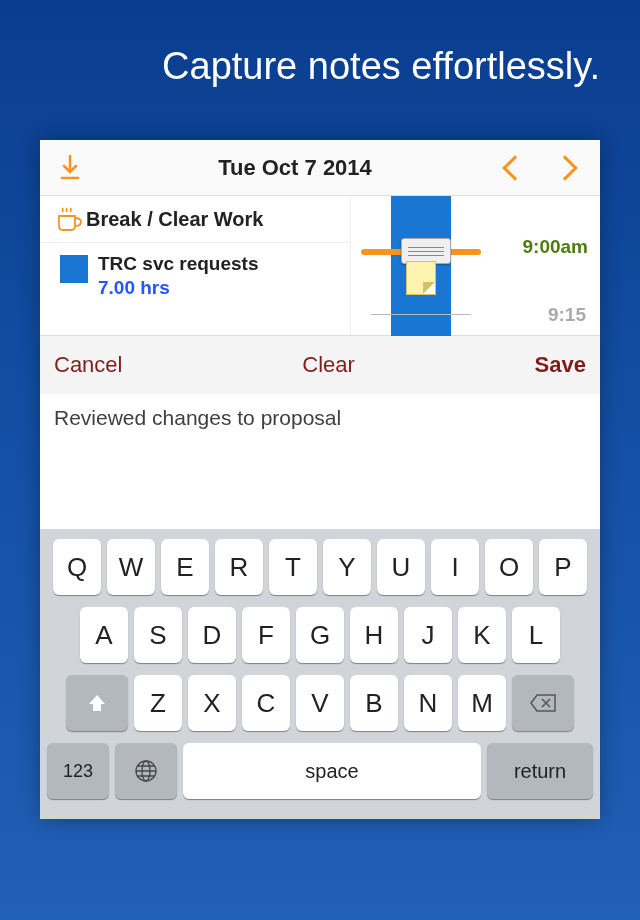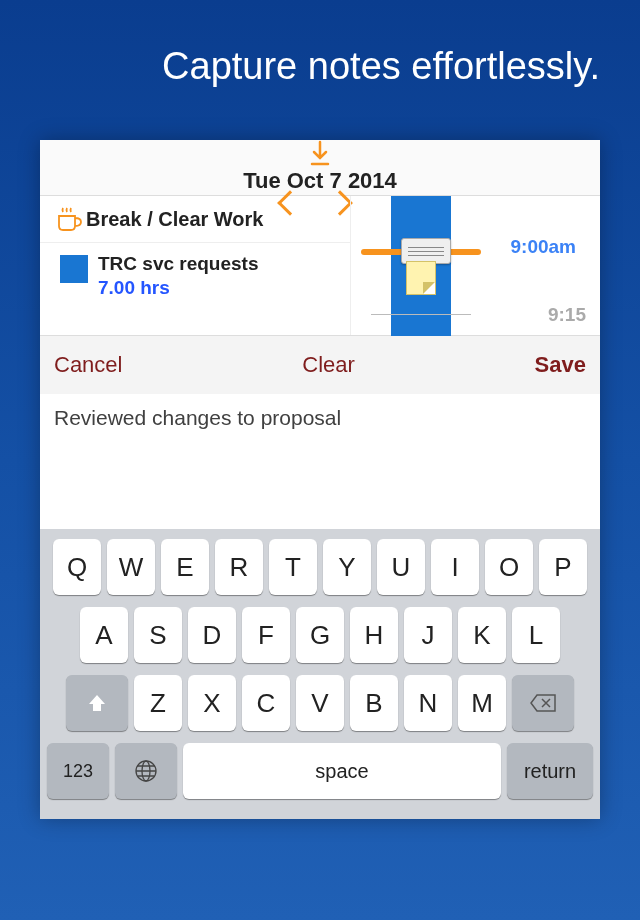--- a/index.html
+++ b/index.html
@@ -1,19 +1,19 @@
 <!DOCTYPE html>
 <html><head>
   <meta charset="utf-8">
   <style>
     * { margin: 0; padding: 0; box-sizing: border-box; font-family: -apple-system, Helvetica, Arial, sans-serif; }
     body { width: 640px; height: 920px; background: linear-gradient(180deg, #0a3d8f 0%, #1450a5 50%, #2060b5 100%); overflow: hidden; }
     .promo-heading { color: #fff; font-size: 38px; font-weight: 300; text-align: right; padding: 45px 40px 30px 0; }
     .phone { position: absolute; left: 40px; top: 140px; width: 560px; background: #fff; box-shadow: 0 0 20px rgba(0,0,0,0.3); }
-    .topbar { display: flex; align-items: center; height: 56px; border-bottom: 1px solid #ddd; background: #fafafa; flex-direction: column; }
+    .topbar { display: flex; align-items: center; height: 56px; border-bottom: 1px solid #ddd; background: #fafafa; }
     .topbar .down-icon { width: 60px; display: flex; justify-content: center; }
     .topbar .date { flex: 1; text-align: center; font-weight: bold; font-size: 22px; color: #222; }
     .topbar .nav { width: 110px; display: flex; justify-content: space-around; padding-right: 10px; }
     .chev { width: 18px; height: 18px; border-top: 3px solid #f7931e; border-right: 3px solid #f7931e; display: inline-block; }
     .chev-left { transform: rotate(-135deg); }
     .chev-right { transform: rotate(45deg); }
     .content-row { display: flex; height: 140px; border-bottom: 1px solid #ddd; }
     .left-tasks { width: 310px; }
     .task { display: flex; align-items: center; padding: 10px 12px; border-bottom: 1px solid #eee; }
     .mug { width: 34px; display:flex; justify-content:center; }
@@ -25,36 +25,36 @@
     .task2-hours { font-size: 19px; font-weight: 600; color: #2455ff; margin-top: 2px; }
     .right-timeline { flex:1; position: relative; border-left: 1px solid #eee; }
     .blue-bar { position:absolute; left:40px; top:0; width:60px; height:140px; background:#1976d2; }
     .note-icon { position:absolute; left:55px; top:65px; width:30px; height:34px; background:#fff3b0; border:1px solid #d4c268; }
     .note-icon::after { content:''; position:absolute; right:0; bottom:0; border-width:6px; border-style:solid; border-color:#d4c268 #fff #fff #d4c268; }
     .slider { position:absolute; left:10px; top:40px; width:120px; height:30px; }
     .slider-bar { position:absolute; top:13px; left:0; right:0; height:6px; background:#f7931e; border-radius:3px; }
     .slider-handle { position:absolute; left:40px; top:2px; width:50px; height:26px; background:#efefef; border:1px solid #aaa; border-radius:3px; display:flex; flex-direction:column; justify-content:center; gap:3px; padding:5px 6px; box-shadow:0 1px 2px rgba(0,0,0,0.3); }
     .slider-handle span { height:1px; background:#888; }
     .time-label { position:absolute; font-size:19px; font-weight:600; }
-    .t900 { right:24px; top:40px; color:#3b82f6; }
+    .t900 { right:12px; top:40px; color:#4d7c0f; }
     .t915 { right:14px; top:108px; color:#aaa; }
     .tick { position:absolute; left:20px; top:118px; width:100px; height:1px; background:#bbb; }
     .actionbar { display:flex; justify-content:space-between; align-items:center; height:58px; padding:0 14px; background:#f4f4f4; }
     .action { font-size:22px; color:#7f1d1d; }
     .action.save { font-weight:bold; }
     .note-area { padding:12px 14px; height:135px; background:#fff; color:#404040; font-size:21px; }
     .keyboard { background:#d1d4d9; padding:10px 5px 8px 5px; }
     .krow { display:flex; justify-content:center; gap:6px; margin-bottom:12px; }
     .key { background:#fff; border-radius:6px; box-shadow:0 1px 1px rgba(0,0,0,0.4); height:56px; display:flex; align-items:center; justify-content:center; font-size:26px; color:#222; }
     .key.letter { width:48px; }
     .key.shift, .key.bksp { width:62px; background:#b3b8bf; }
     .key.sym { width:62px; background:#b3b8bf; font-size:18px; }
     .key.globe { width:62px; background:#b3b8bf; }
     .key.space { flex:1; font-size:20px; }
-    .key.return { width:86px; background:#b3b8bf; font-size:20px; }
+    .key.return { width:106px; background:#b3b8bf; font-size:20px; }
     .row3 { padding:0 2px; }
     .row4 { gap:6px; padding:0 2px; }
   </style>
 </head>
 <body>
 
 <div class="promo-heading">Capture notes effortlessly.</div>
 
 <div class="phone">
 

